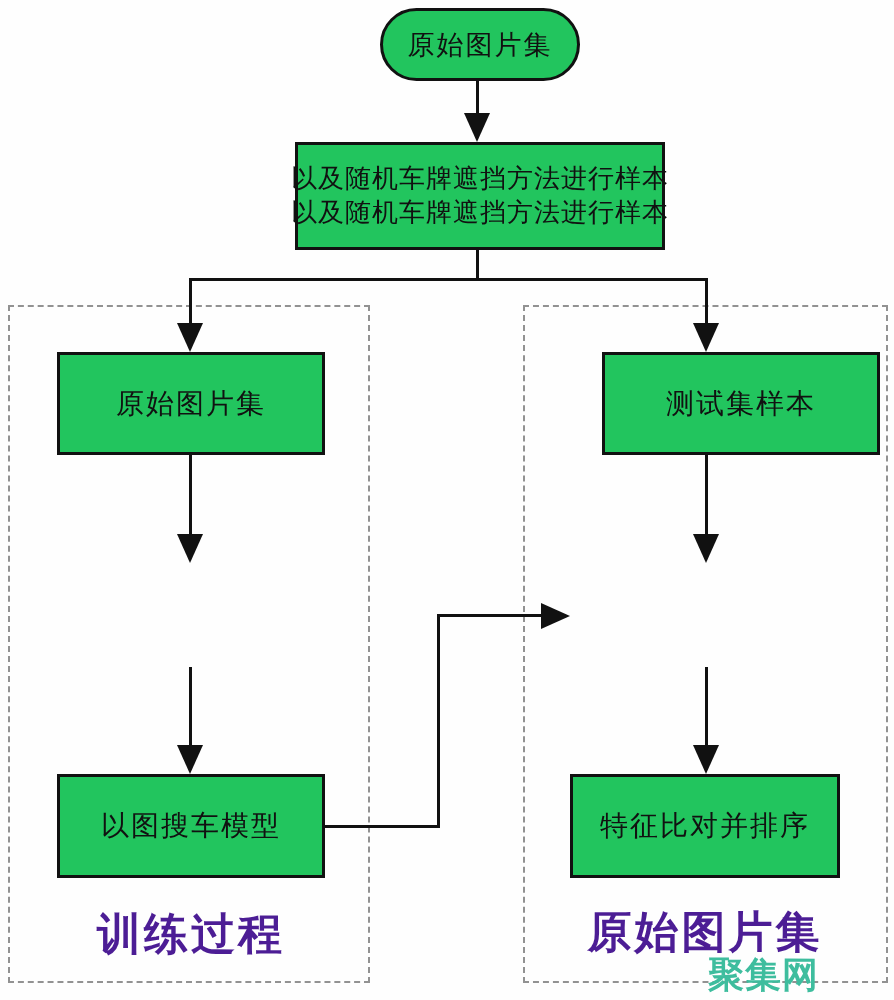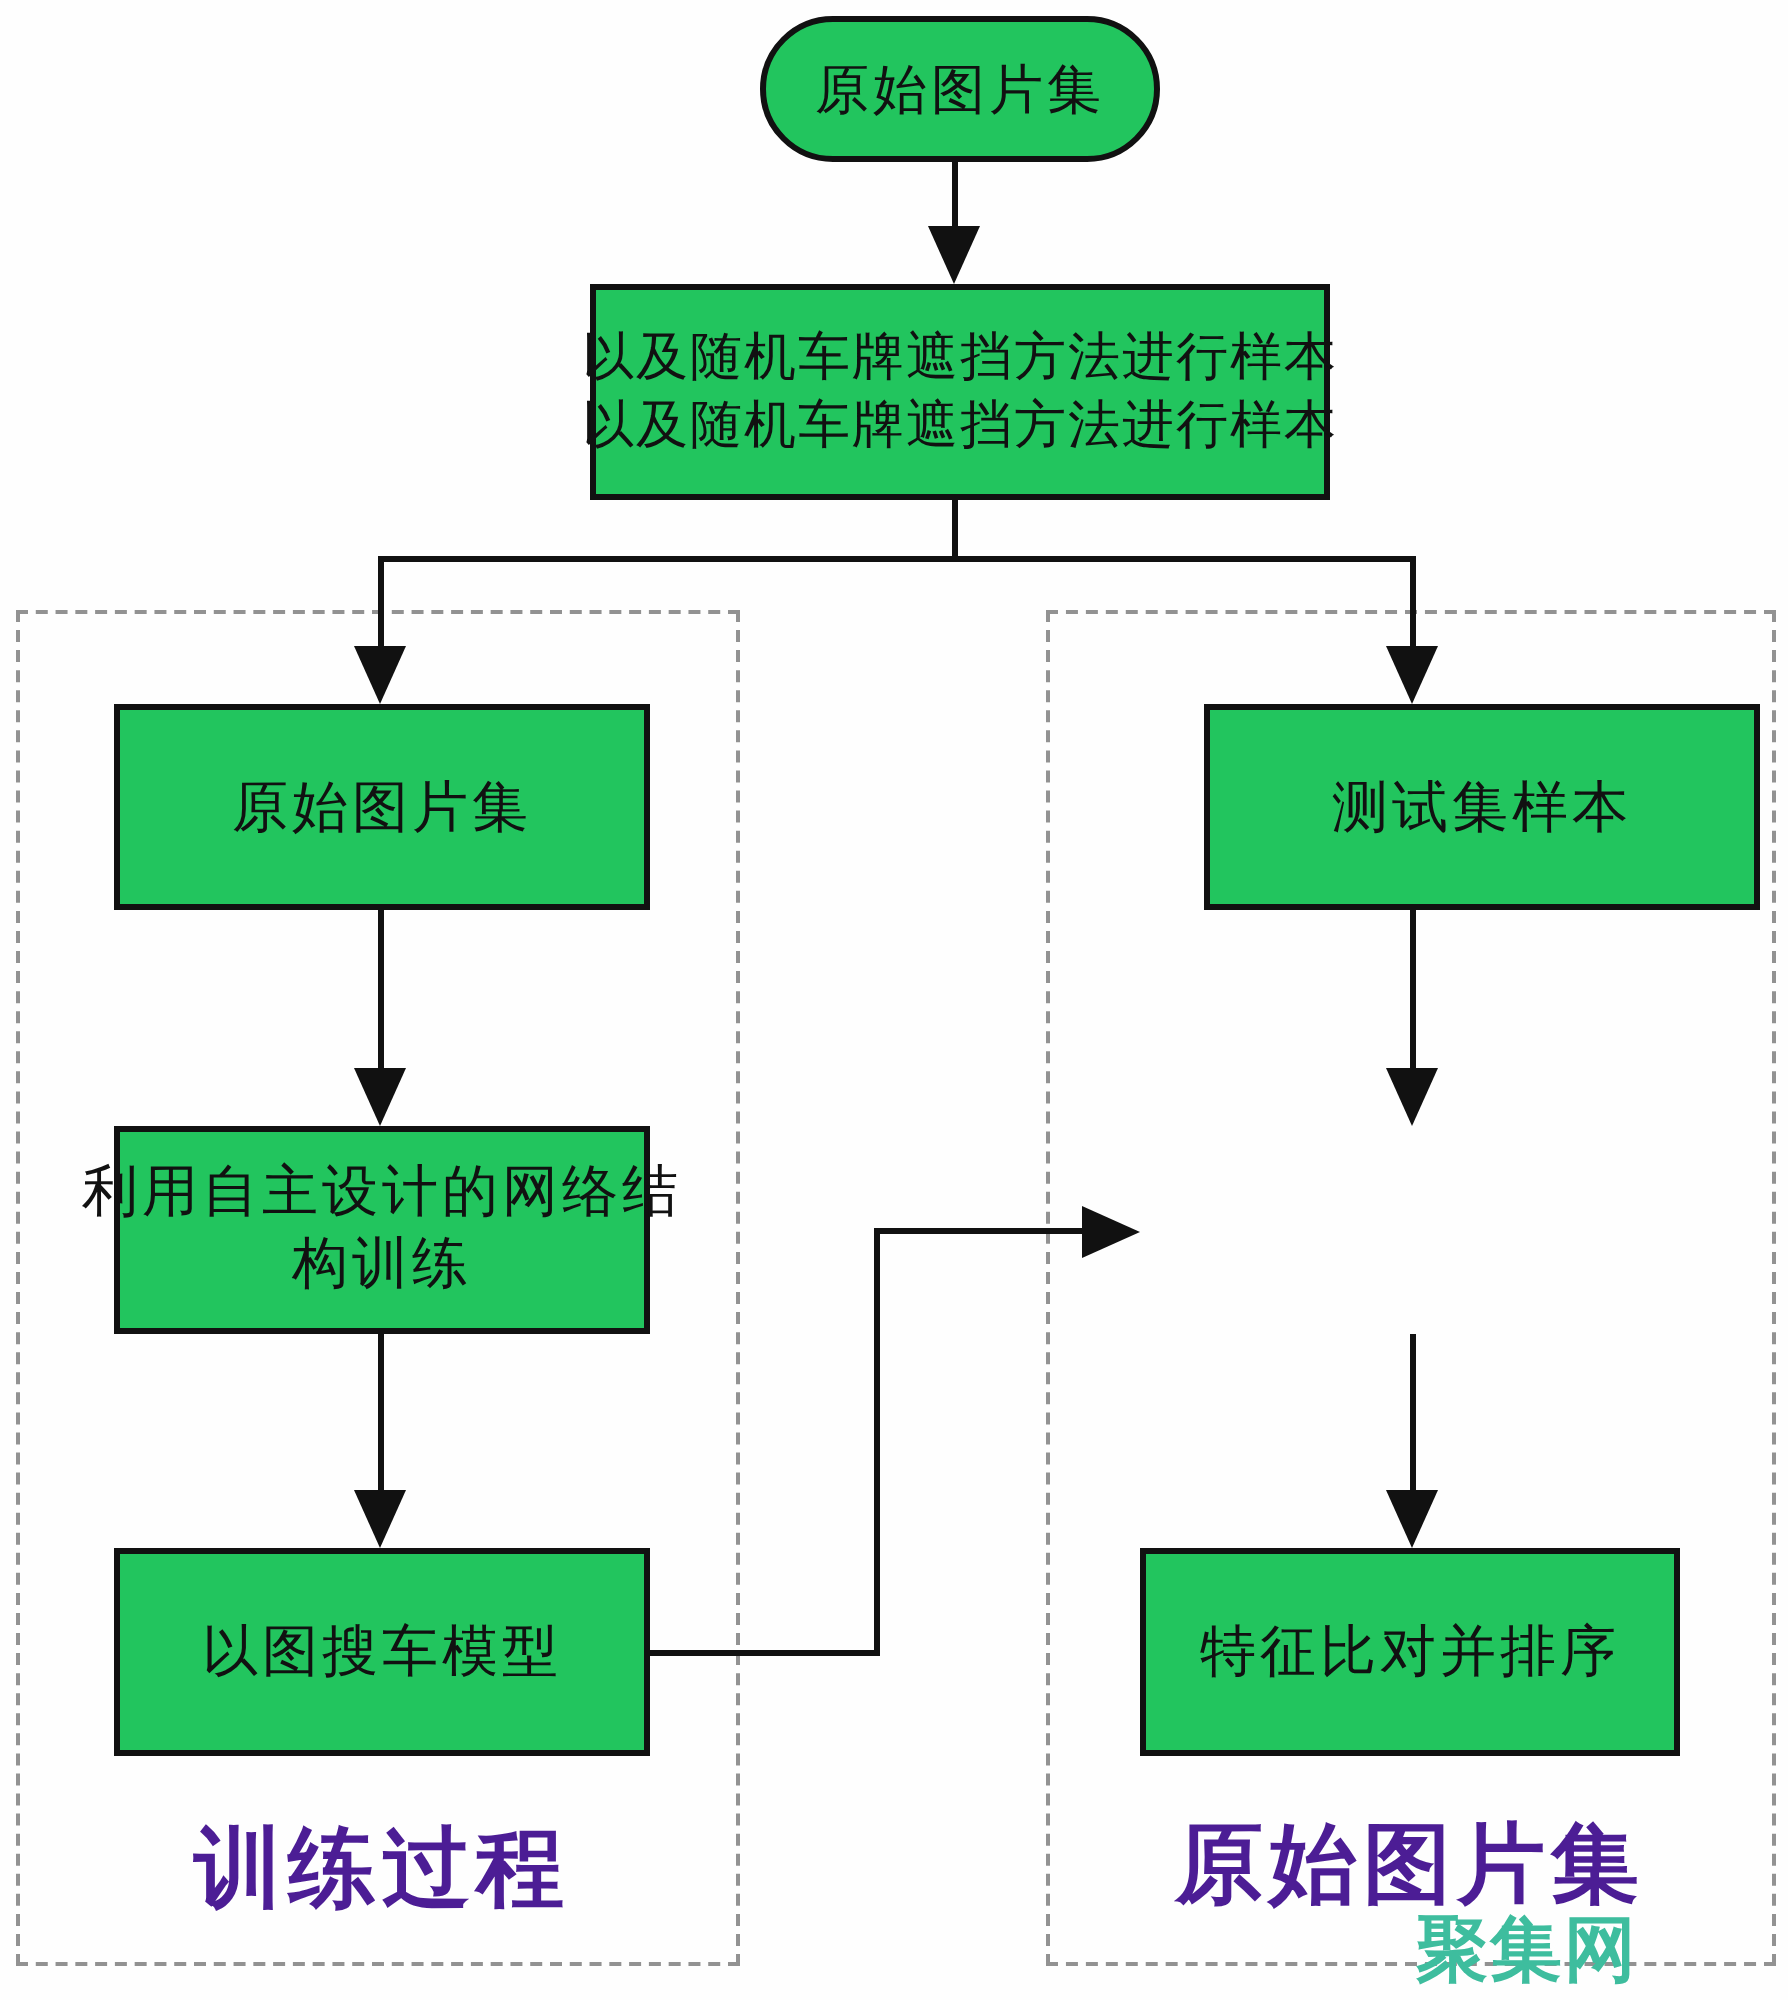--- a/index.html
+++ b/index.html
@@ -75,24 +75,20 @@
   <div class="vline" style="left:705px;top:278px;height:47px;"></div>
   <div class="arrow-down" style="left:693px;top:323px;"></div>
 
   <div class="node box" style="left:57px;top:352px;width:268px;height:103px;">
     <span>原始图片集</span>
   </div>
 
   <div class="vline" style="left:189px;top:455px;height:81px;"></div>
   <div class="arrow-down" style="left:177px;top:534px;"></div>
 
-  <div class="node box" style="left:57px;top:563px;width:268px;height:104px;">
-    <span class="ln">利用自主设计的网络结</span>
-    <span class="ln">构训练</span>
-  </div>
 
   <div class="vline" style="left:189px;top:667px;height:80px;"></div>
   <div class="arrow-down" style="left:177px;top:745px;"></div>
 
   <div class="node box" style="left:57px;top:774px;width:268px;height:104px;">
     <span>以图搜车模型</span>
   </div>
 
   <div class="node box" style="left:570px;top:352px;width:278px;height:103px;margin-left:32px;">
     <span>测试集样本</span>

